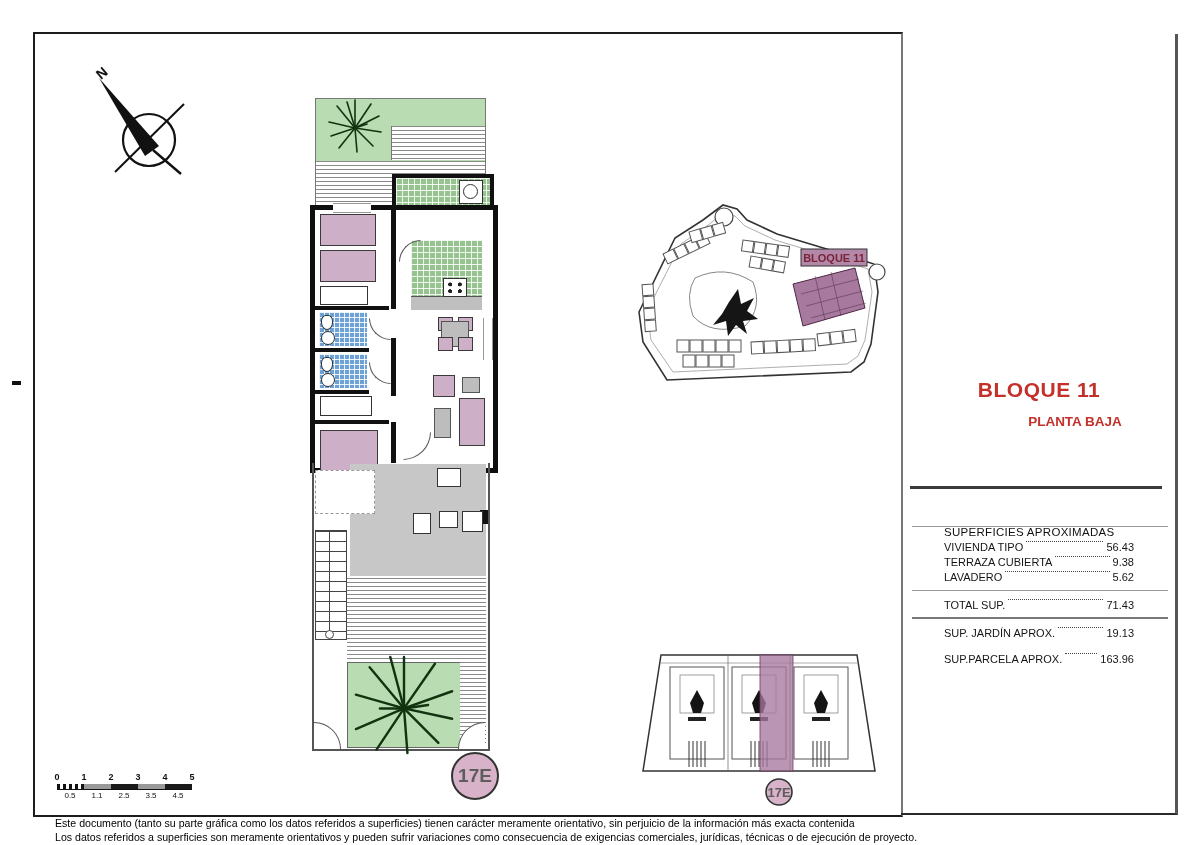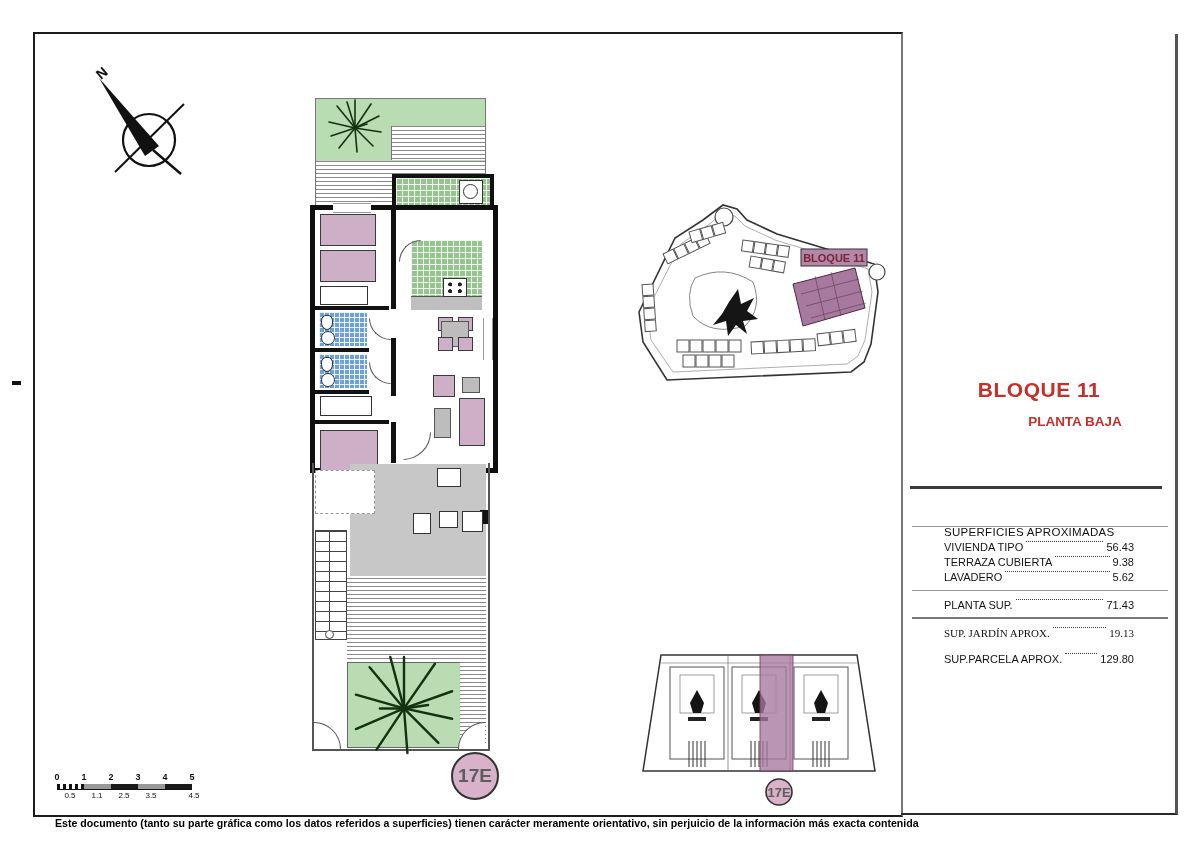--- a/index.html
+++ b/index.html
@@ -35,21 +35,21 @@
   .hair{position:absolute;left:912px;width:256px;height:1px;background:#999;}
   .srow{display:flex;align-items:flex-start;font-size:11px;color:#151515;height:15px;}
   .srow .leader{flex:1;border-bottom:1.6px dotted #444;margin:0 3px 3px 3px;}
   .badge{border-radius:50%;background:#d8b2c8;border:2px solid #333;display:flex;
          align-items:center;justify-content:center;font-weight:bold;color:#5d5d5d;}
   
   .sb-seg{position:absolute;top:12px;height:5px;width:27px;border-bottom:1px solid #111;}
   .sb-num{position:absolute;top:0;font-size:9px;font-weight:bold;transform:translateX(-50%);}
   .sb-num2{position:absolute;top:19px;font-size:8px;font-weight:normal;transform:translateX(-50%);}
   .checks{background:repeating-linear-gradient(90deg,#111 0 3px,#fff 3px 6px);}
-  .disc-line{font-size:10.6px;font-weight:bold;line-height:13.5px;color:#000;}
+  .disc-line{font-size:10.6px;font-weight:normal;line-height:13.5px;color:#000;}
 </style>
 </head>
 <body>
 
 <div class="page">
 
   <div class="main-frame">
 
     <svg class="abs" style="left:52px;top:28px;" width="110" height="115" viewBox="0 0 110 115">
       <circle cx="62" cy="78" r="26" fill="none" stroke="#111" stroke-width="2.2"></circle>
@@ -293,21 +293,21 @@
       <span class="sb-num" style="left:135px;">5</span>
       <div class="sb-seg checks" style="left:0px;"></div>
       <div class="sb-seg" style="left:27px;background:#999;"></div>
       <div class="sb-seg" style="left:54px;background:#1a1a1a;"></div>
       <div class="sb-seg" style="left:81px;background:#999;"></div>
       <div class="sb-seg" style="left:108px;background:#1a1a1a;"></div>
       <span class="sb-num2" style="left:13px;">0.5</span>
       <span class="sb-num2" style="left:40px;">1.1</span>
       <span class="sb-num2" style="left:67px;">2.5</span>
       <span class="sb-num2" style="left:94px;">3.5</span>
-      <span class="sb-num2" style="left:137px;">4.5</span>
+      <span class="sb-num2" style="left:121px;">4.5</span>
     </div>
   </div>
 
   <div class="abs" style="left:12px;top:381px;width:9px;height:4px;background:#111;"></div>
 
   <div class="right-panel"></div>
 
   <div class="rp-title" style="color:#c4302a;">BLOQUE 11</div>
   <div class="rp-sub" style="top:414px;color:#c4302a;padding-left:36px;">PLANTA BAJA</div>
 
@@ -330,39 +330,40 @@
     <div class="srow">
       <span>LAVADERO</span>
       <span class="leader"></span>
       <span>5.62</span>
     </div>
   </div>
   <div class="hair" style="top:590px;"></div>
 
   <div class="abs" style="left:944px;top:599px;width:190px;">
     <div class="srow">
-      <span>PLANTA SUP.</span>
+      <span>TOTAL SUP.</span>
       <span class="leader"></span>
       <span>71.43</span>
     </div>
   </div>
   <div class="hair" style="top:617px;height:2px;background:#777;"></div>
 
-  <div class="abs" style="left:944px;top:627px;width:190px;font-family:Liberation Serif, serif;">
+  <div class="abs" style="left:944px;top:627px;width:190px;">
     <div class="srow">
       <span>SUP. JARDÍN APROX.</span>
       <span class="leader"></span>
       <span>19.13</span>
     </div>
   </div>
   <div class="abs" style="left:944px;top:653px;width:190px;">
     <div class="srow">
       <span>SUP.PARCELA APROX.</span>
       <span class="leader"></span>
-      <span>129.80</span>
+      <span>163.96</span>
     </div>
   </div>
 
   <div class="abs" style="left:55px;top:817px;width:1110px;">
     <div class="disc-line">Este documento (tanto su parte gráfica como los datos referidos a superficies) tienen carácter meramente orientativo, sin perjuicio de la información más exacta contenida</div>
+    <div class="disc-line">Los datos referidos a superficies son meramente orientativos y pueden sufrir variaciones como consecuencia de exigencias comerciales, jurídicas, técnicas o de ejecución de proyecto.</div>
   </div>
 
 </div>
 
 </body></html>

